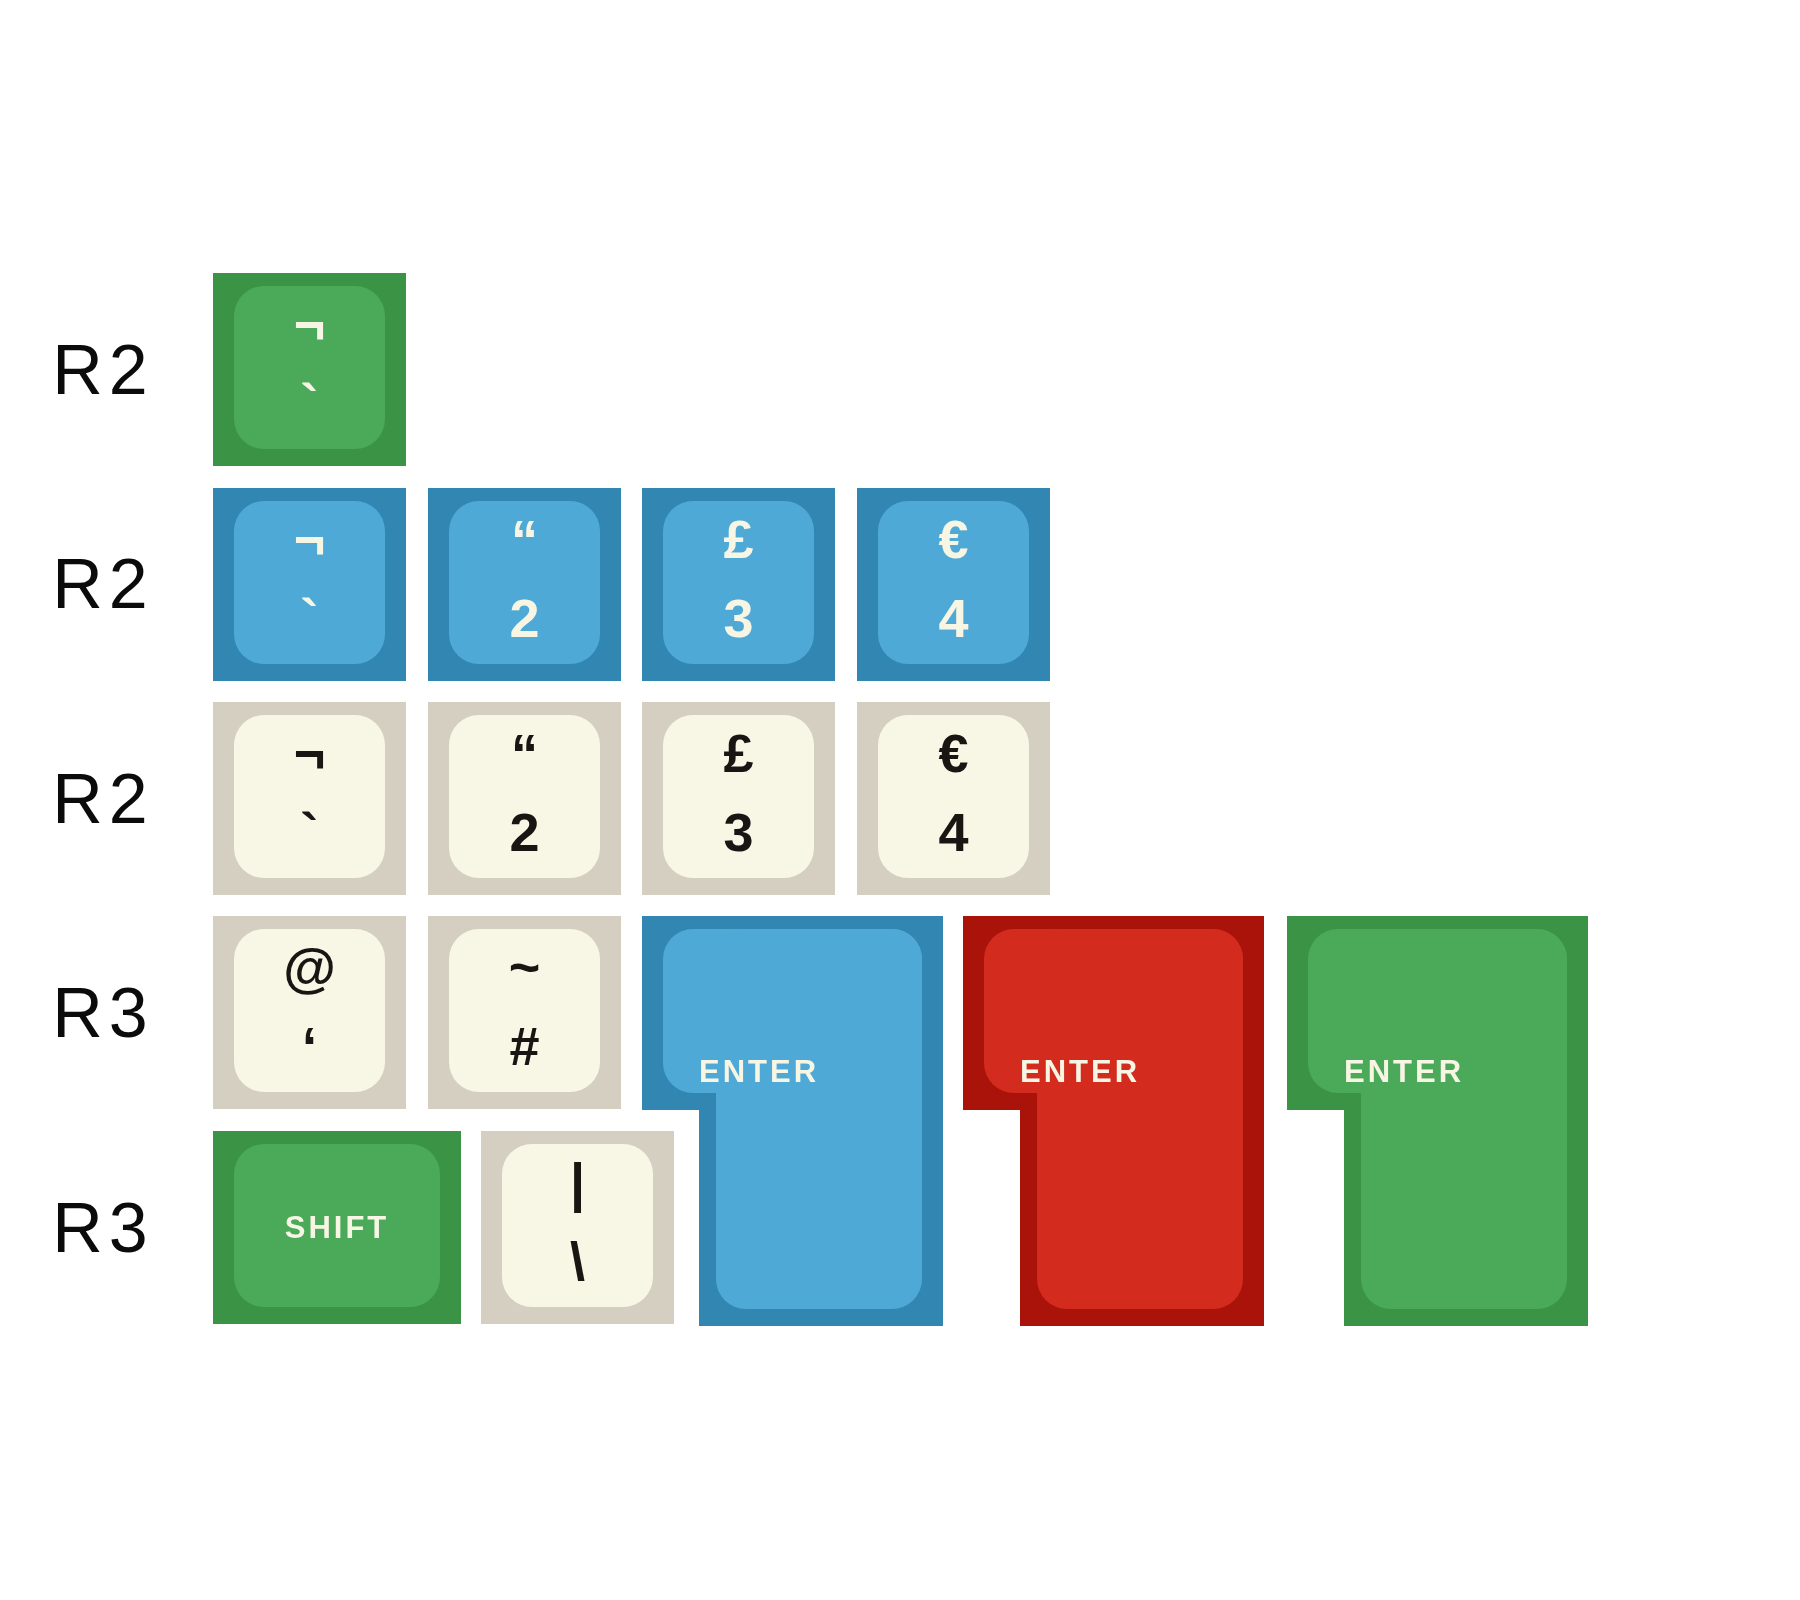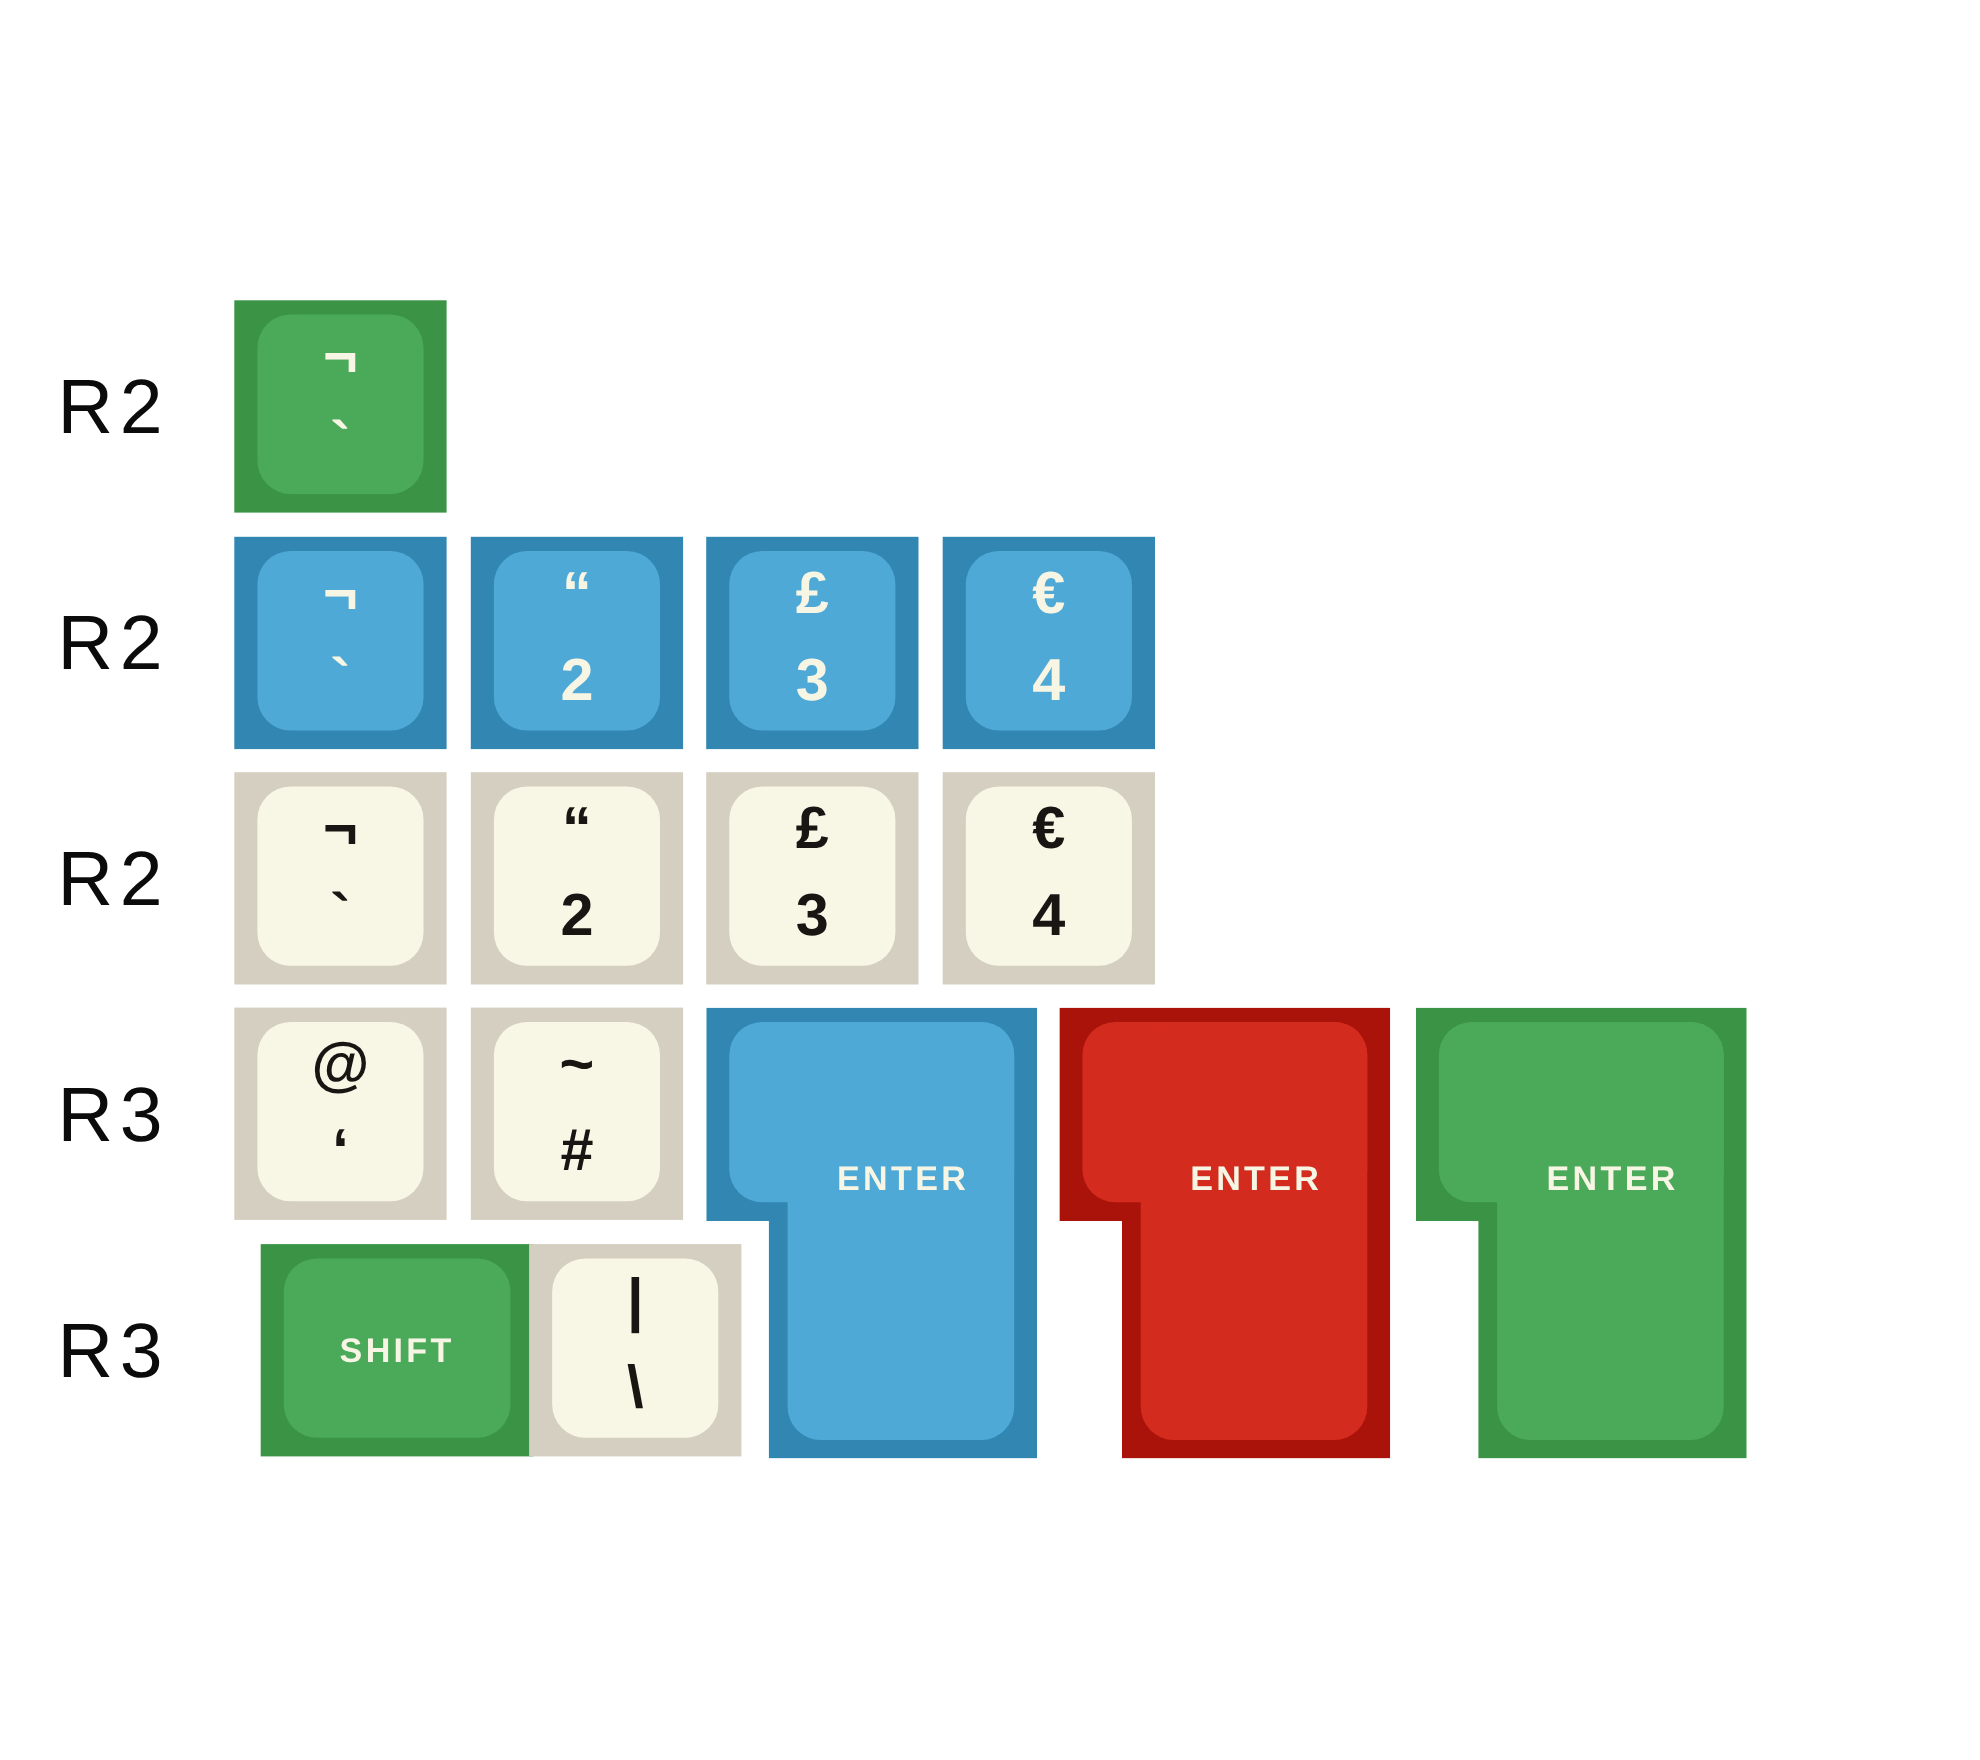--- a/index.html
+++ b/index.html
@@ -33,41 +33,41 @@
   .key.k-cream{background:var(--cream-outer);}  .key.k-cream .cap{background:var(--cream-inner);}
   .leg{
     position:absolute;left:0;right:0;text-align:center;
     font-size:54px;line-height:58px;font-weight:700;
   }
   .leg.t{top:22px;}
   .leg.b{top:101px;}
   .k-green .leg,.k-blue .leg{color:var(--legend-light);}
   .k-cream .leg{color:var(--legend-dark);}
   
-  .key.w125{width:248px;margin-left:24px;}
+  .key.w125{width:248px;}
   .big-label{
     position:absolute;inset:0;display:flex;align-items:center;justify-content:center;
     font-size:31px;font-weight:700;letter-spacing:3px;color:var(--legend-light);
   }
   
   .enter{position:absolute;width:301px;height:410px;top:916px;}
   .enter .e-outer{
     position:absolute;inset:0;
     clip-path:polygon(0 0,100% 0,100% 100%,57px 100%,57px 194px,0 194px);
   }
   .enter .e-top{position:absolute;left:21px;top:13px;width:259px;height:164px;border-radius:30px;}
   .enter .e-low{position:absolute;left:74px;top:13px;width:206px;height:380px;border-radius:30px;}
   .enter.k-blue .e-outer{background:var(--blue-outer);}
   .enter.k-blue .e-top,.enter.k-blue .e-low{background:var(--blue-inner);}
   .enter.k-red .e-outer{background:var(--red-outer);}
   .enter.k-red .e-top,.enter.k-red .e-low{background:var(--red-inner);}
   .enter.k-green .e-outer{background:var(--green-outer);}
   .enter.k-green .e-top,.enter.k-green .e-low{background:var(--green-inner);}
   .e-label{
-    position:absolute;left:57px;right:0;top:138px;text-align:center;
+    position:absolute;left:57px;right:0;top:138px;
     font-size:31px;line-height:36px;font-weight:700;letter-spacing:3px;
     color:var(--legend-light);
   }
 </style>
 </head>
 <body>
 
 <div class="board">
 
   <div class="row-label" style="top:328px">R2</div>

